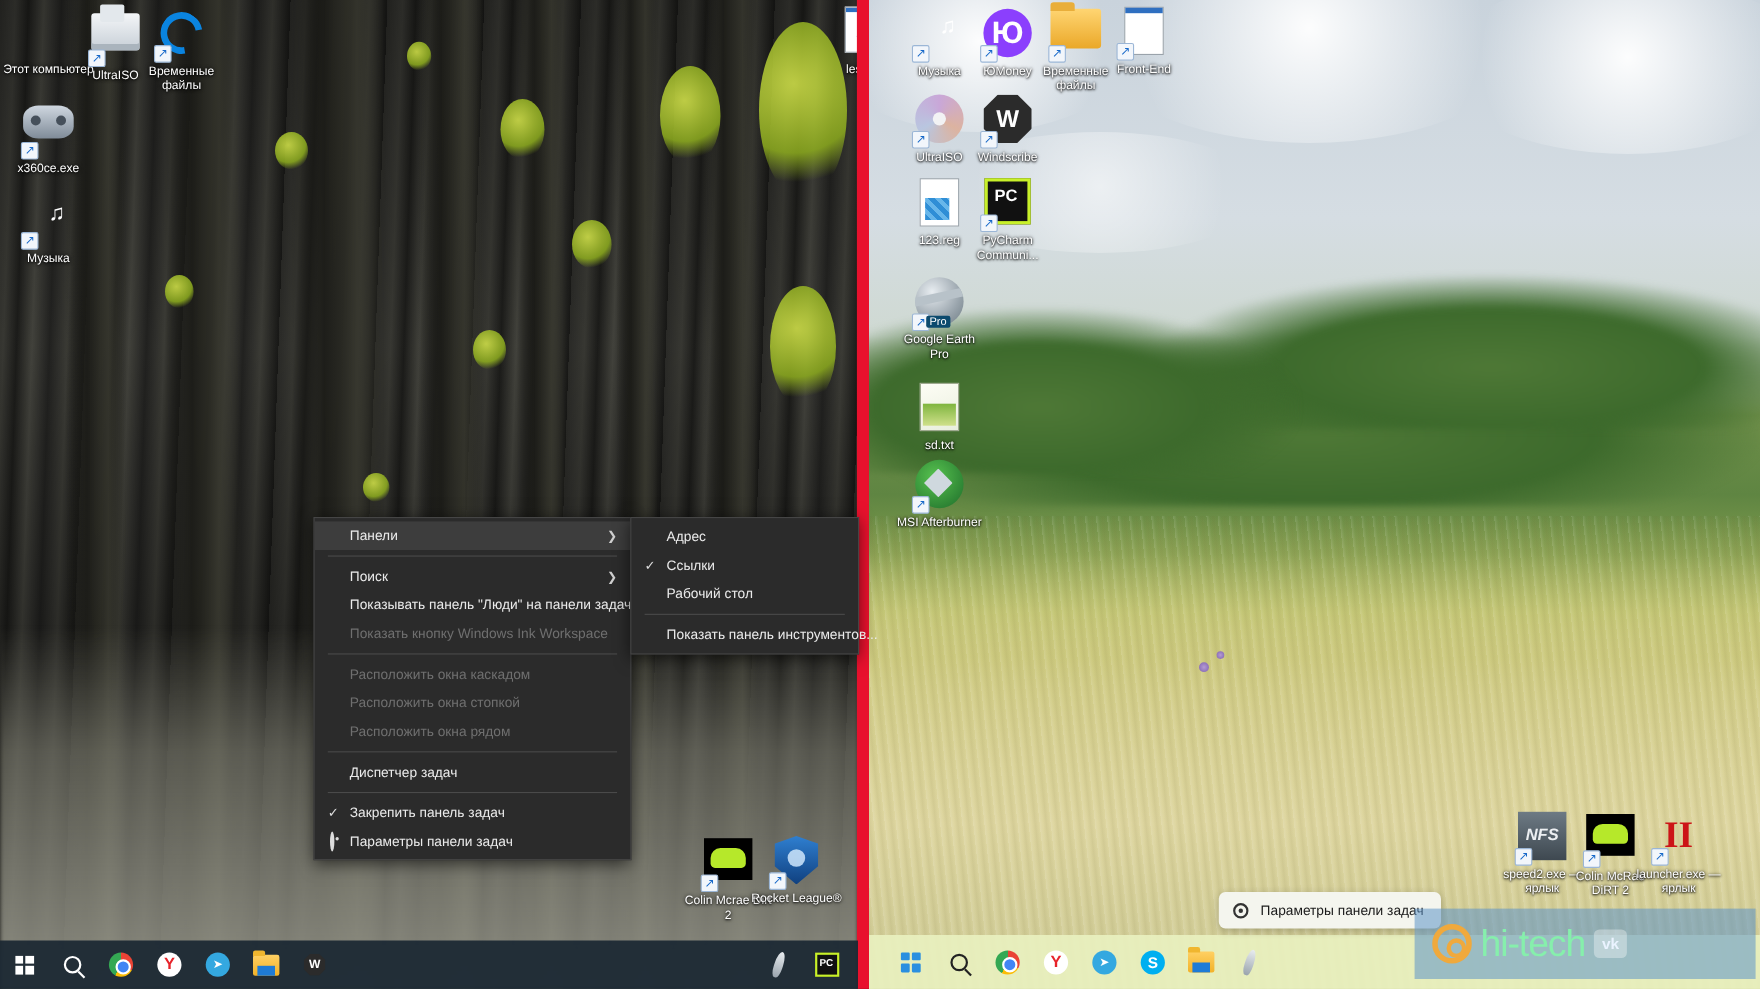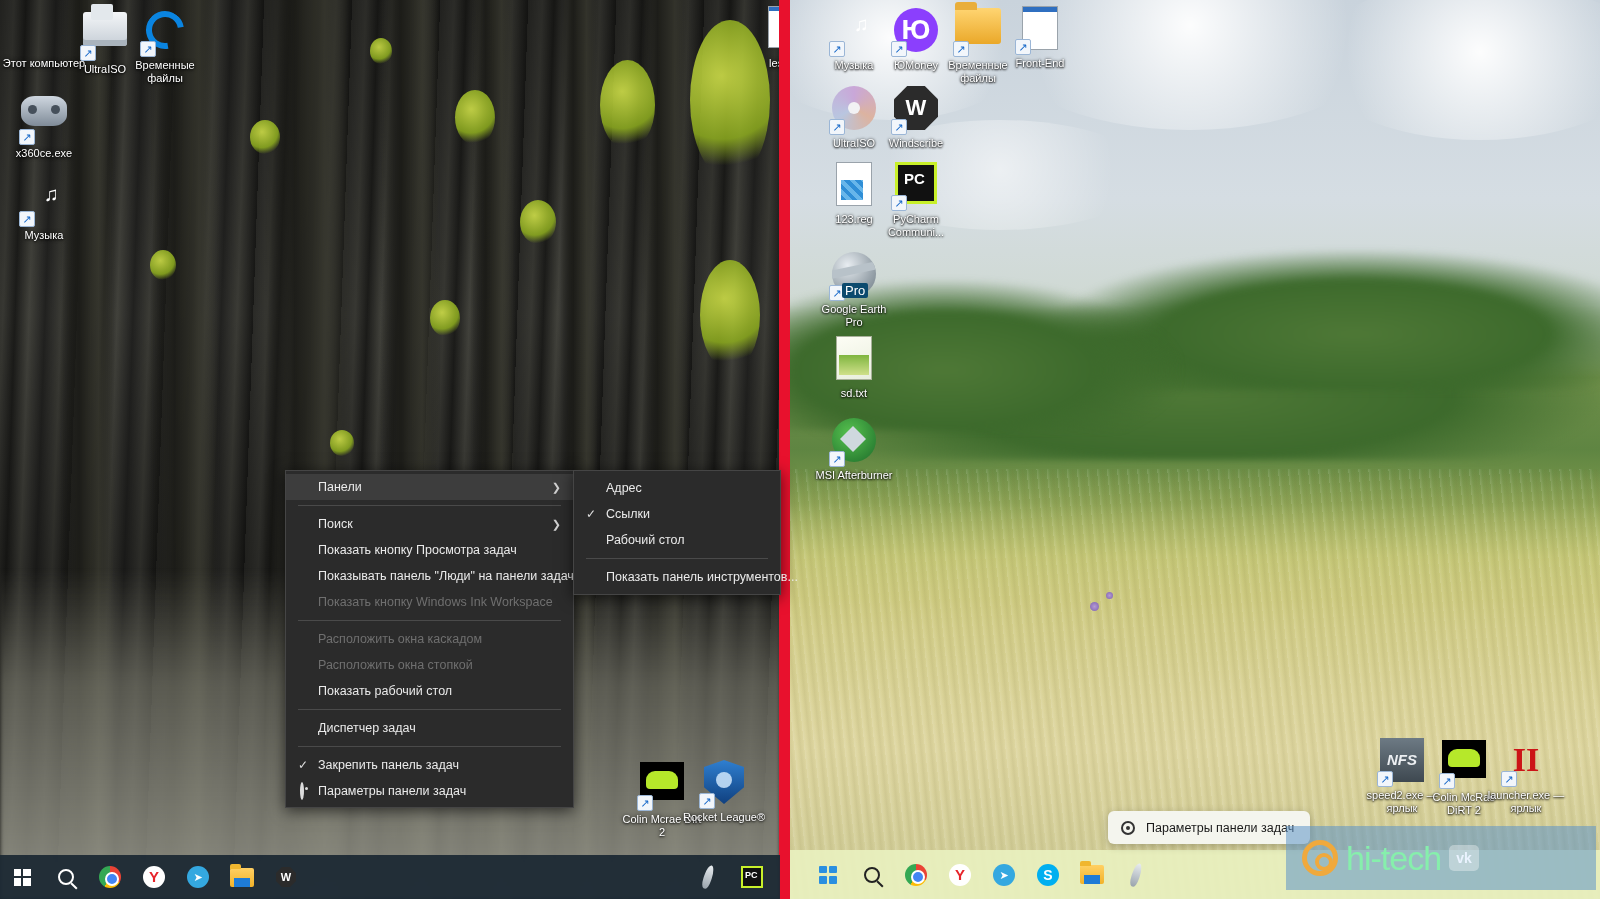--- a/index.html
+++ b/index.html
@@ -112,21 +112,21 @@
   .ico-cd{width:44px;height:44px;border-radius:50%;background:conic-gradient(#c9a7d8,#dcb3a0,#b9c6e0,#c9a7d8);position:relative}
   .ico-cd::after{content:"";position:absolute;left:16px;top:16px;width:12px;height:12px;border-radius:50%;background:#f2f2f4}
   .ico-wind{width:44px;height:44px;background:#2b2b2b;clip-path:polygon(30% 0,70% 0,100% 30%,100% 70%,70% 100%,30% 100%,0 70%,0 30%);position:relative}
   .ico-wind::after{content:"W";position:absolute;inset:0;color:#fff;font-size:22px;font-weight:bold;line-height:44px;text-align:center}
   .ico-reg{width:36px;height:44px;background:#fff;border:1px solid #9aa3ab;position:relative}
   .ico-reg::after{content:"";position:absolute;left:4px;bottom:5px;width:22px;height:20px;background:repeating-linear-gradient(45deg,#2f8ed6,#2f8ed6 4px,#67b6ea 4px,#67b6ea 8px)}
   .ico-pycharm{width:42px;height:42px;background:#111;border:3px solid #c8f02a;position:relative}
   .ico-pycharm::after{content:"PC";position:absolute;left:6px;top:5px;color:#fff;font-size:15px;font-weight:bold}
   .ico-earth{width:44px;height:44px;border-radius:50%;background:radial-gradient(circle at 35% 30%,#e8edf1,#9aa5ad 60%,#6d7a82);position:relative;overflow:hidden}
   .ico-earth::after{content:"";position:absolute;left:-6px;top:14px;right:-6px;height:8px;background:#b8c2c9;transform:rotate(-12deg)}
-  .badge-pro{position:absolute;left:12px;bottom:2px;background:#0c4a6e;color:#fff;font-size:13px;padding:0 3px;border-radius:2px}
+  .badge-pro{position:absolute;left:12px;bottom:2px;background:#0c4a6e;color:#fff;font-size:10px;padding:0 3px;border-radius:2px}
   .ico-txt{width:36px;height:44px;background:linear-gradient(160deg,#fdfdf5,#e8eedd);border:1px solid #a8b09a;position:relative;overflow:hidden}
   .ico-txt::after{content:"";position:absolute;left:2px;bottom:4px;right:2px;height:20px;background:linear-gradient(180deg,#7fb53f,#cfe08a)}
   .ico-msi{width:44px;height:44px;border-radius:50%;background:radial-gradient(circle at 40% 35%,#57c24f,#1d6c2a);position:relative}
   .ico-msi::after{content:"";position:absolute;left:8px;top:8px;width:26px;height:26px;background:#cfd8de;clip-path:polygon(50% 0,100% 50%,50% 100%,0 50%)}
   .ico-nfs{width:44px;height:44px;background:linear-gradient(180deg,#6d7a84,#3e4850);position:relative}
   .ico-nfs::after{content:"NFS";position:absolute;inset:0;line-height:44px;text-align:center;color:#eceff2;font-style:italic;font-weight:bold;font-size:15px}
   .ico-dirt{width:44px;height:38px;background:#000;position:relative}
   .ico-dirt::after{content:"";position:absolute;left:6px;top:9px;width:32px;height:18px;border-radius:9px 9px 4px 4px;background:#b6e82a}
   .ico-rocket{width:40px;height:44px;background:linear-gradient(180deg,#2f7fd0,#10407f);clip-path:polygon(50% 0,100% 16%,100% 62%,50% 100%,0 62%,0 16%);position:relative}
   .ico-rocket::after{content:"";position:absolute;left:12px;top:12px;width:16px;height:16px;border-radius:50%;background:#cfe6fb;opacity:.85}
@@ -377,21 +377,21 @@
         <div class="lbl">PyCharm Communi...</div>
       </div>
       <div class="dicon" style="left: 22px; top: 252px;">
         <div class="glyph">
           <div class="ico-earth" style="margin: 0px auto;"></div>
           <span class="shortcut"></span>
           <span class="badge-pro">Pro</span>
         </div>
         <div class="lbl">Google Earth Pro</div>
       </div>
-      <div class="dicon" style="left: 22px; top: 336px;">
+      <div class="dicon" style="left: 22px; top: 348px;">
         <div class="glyph">
           <div class="ico-txt" style="margin: 0px auto;"></div>
         </div>
         <div class="lbl">sd.txt</div>
       </div>
       <div class="dicon" style="left: 22px; top: 418px;">
         <div class="glyph">
           <div class="ico-msi" style="margin: 0px auto;"></div>
           <span class="shortcut"></span>
         </div>
@@ -430,42 +430,38 @@
       <span class="arrow">❯</span>
     </div>
     <div class="ctxsep"></div>
     <div class="ctxitem">
       <span class="chk"></span>
       <span class="ctxlabel">Поиск</span>
       <span class="arrow">❯</span>
     </div>
     <div class="ctxitem">
       <span class="chk"></span>
-      <span class="ctxlabel">Показать кнопку Просмотра задач</span>
-    </div>
-    <div class="ctxitem">
-      <span class="chk"></span>
       <span class="ctxlabel">Показывать панель "Люди" на панели задач</span>
     </div>
     <div class="ctxitem disabled">
       <span class="chk"></span>
       <span class="ctxlabel">Показать кнопку Windows Ink Workspace</span>
     </div>
     <div class="ctxsep"></div>
     <div class="ctxitem disabled">
       <span class="chk"></span>
       <span class="ctxlabel">Расположить окна каскадом</span>
     </div>
     <div class="ctxitem disabled">
       <span class="chk"></span>
       <span class="ctxlabel">Расположить окна стопкой</span>
     </div>
-    <div class="ctxitem">
-      <span class="chk"></span>
-      <span class="ctxlabel">Показать рабочий стол</span>
+    <div class="ctxitem disabled">
+      <span class="chk"></span>
+      <span class="ctxlabel">Расположить окна рядом</span>
     </div>
     <div class="ctxsep"></div>
     <div class="ctxitem">
       <span class="chk"></span>
       <span class="ctxlabel">Диспетчер задач</span>
     </div>
     <div class="ctxsep"></div>
     <div class="ctxitem">
       <span class="chk">✓</span>
       <span class="ctxlabel">Закрепить панель задач</span>

